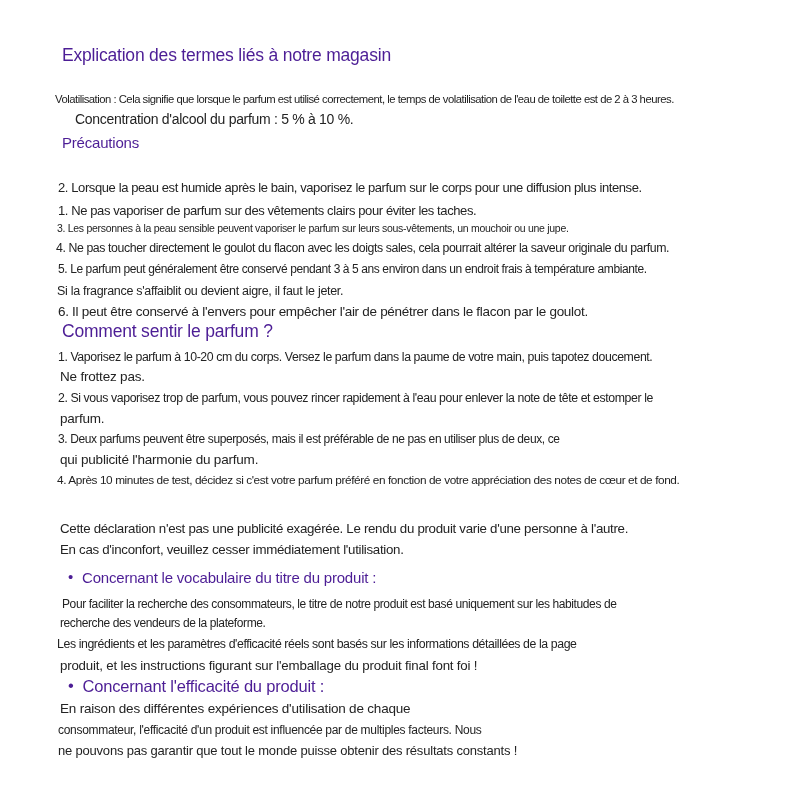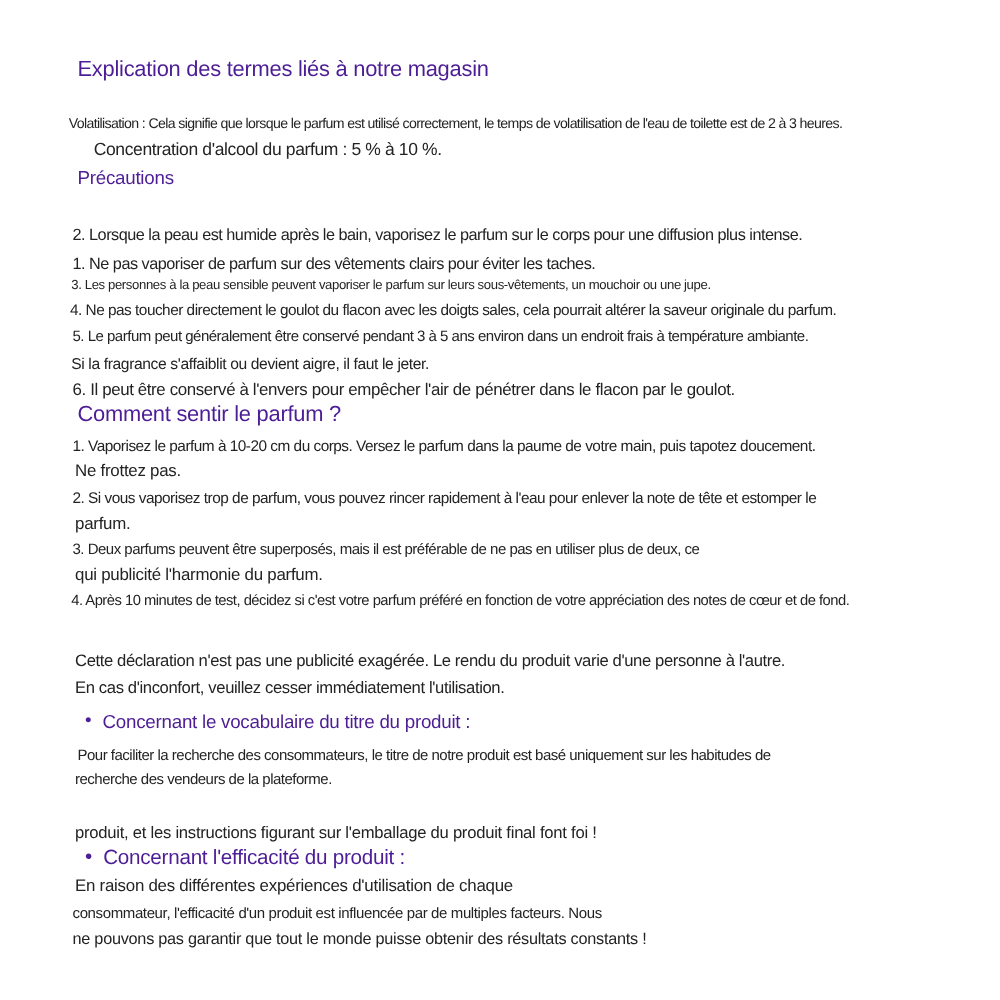--- a/index.html
+++ b/index.html
@@ -83,20 +83,21 @@
   <div class="ln" id="l20">4. Après 10 minutes de test, décidez si c'est votre parfum préféré en fonction de votre appréciation des notes de cœur et de fond.</div>
 
   <div class="ln" id="l22">En cas d'inconfort, veuillez cesser immédiatement l'utilisation.</div>
   <div class="ln" id="l21">Cette déclaration n'est pas une publicité exagérée. Le rendu du produit varie d'une personne à l'autre.</div>
 
   <div class="ln" id="l24">Pour faciliter la recherche des consommateurs, le titre de notre produit est basé uniquement sur les habitudes de</div>
   <div class="ln heading" id="l23">
     <span class="bullet">•</span><span>Concernant le vocabulaire du titre du produit :</span>
   </div>
   <div class="ln" id="l25">recherche des vendeurs de la plateforme.</div>
+  <div class="ln" id="l26">Les ingrédients et les paramètres d'efficacité réels sont basés sur les informations détaillées de la page</div>
   <div class="ln" id="l27">produit, et les instructions figurant sur l'emballage du produit final font foi !</div>
 
   <div class="ln heading" id="l28">
     <span class="bullet">•</span><span>Concernant l'efficacité du produit :</span>
   </div>
   <div class="ln" id="l29">En raison des différentes expériences d'utilisation de chaque</div>
   <div class="ln" id="l31">ne pouvons pas garantir que tout le monde puisse obtenir des résultats constants !</div>
   <div class="ln" id="l30">consommateur, l'efficacité d'un produit est influencée par de multiples facteurs. Nous</div>
 
 </div>

